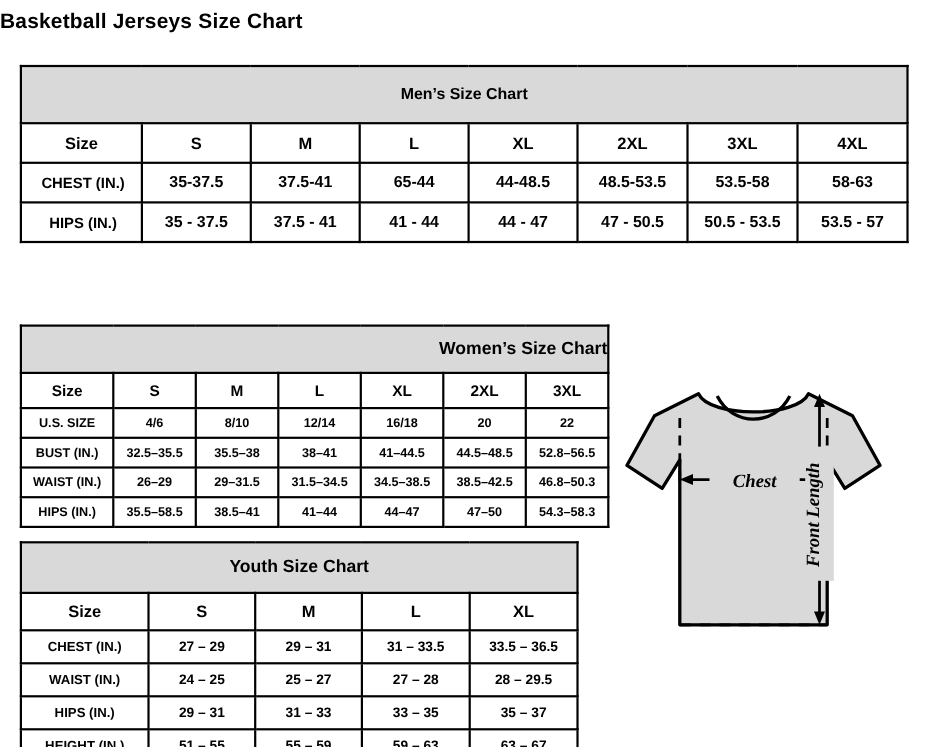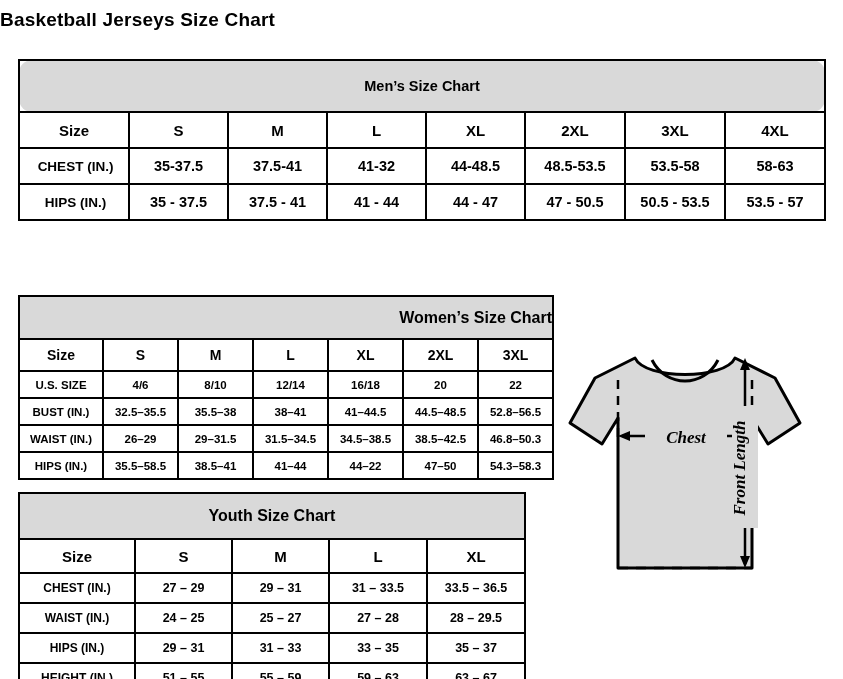--- a/index.html
+++ b/index.html
@@ -40,21 +40,21 @@
     padding: 9px 0;
   }
   
   #mens-wrap {
     position: absolute;
     left: 18px;
     top: 59px;
     width: 806px;
   }
   #mens-table { width: 806px; }
-  #mens-table td { height: 32px; font-size: 14.5px; border-radius: 13px; }
+  #mens-table td { height: 32px; font-size: 14.5px; }
   #mens-table .row-label { font-size: 13.5px; padding-left: 4px; }
   #mens-table .hdr { font-size: 15px; }
   
   #womens-wrap {
     position: absolute;
     left: 18px;
     top: 295px;
     width: 534px;
   }
   #womens-table { width: 534px; }
@@ -117,21 +117,21 @@
         <td class="hdr">L</td>
         <td class="hdr">XL</td>
         <td class="hdr">2XL</td>
         <td class="hdr">3XL</td>
         <td class="hdr">4XL</td>
       </tr>
       <tr>
         <td class="row-label">CHEST (IN.)</td>
         <td>35-37.5</td>
         <td>37.5-41</td>
-        <td>41-32</td>
+        <td>65-44</td>
         <td>44-48.5</td>
         <td>48.5-53.5</td>
         <td>53.5-58</td>
         <td>58-63</td>
       </tr>
       <tr>
         <td class="row-label">HIPS (IN.)</td>
         <td>35 - 37.5</td>
         <td>37.5 - 41</td>
         <td>41 - 44</td>
@@ -193,21 +193,21 @@
         <td>31.5–34.5</td>
         <td>34.5–38.5</td>
         <td>38.5–42.5</td>
         <td>46.8–50.3</td>
       </tr>
       <tr>
         <td class="row-label">HIPS  (IN.)</td>
         <td>35.5–58.5</td>
         <td>38.5–41</td>
         <td>41–44</td>
-        <td>44–22</td>
+        <td>44–47</td>
         <td>47–50</td>
         <td>54.3–58.3</td>
       </tr>
     </tbody>
   </table>
 </div>
 
 <div id="youth-wrap">
   <table id="youth-table">
     <colgroup>

